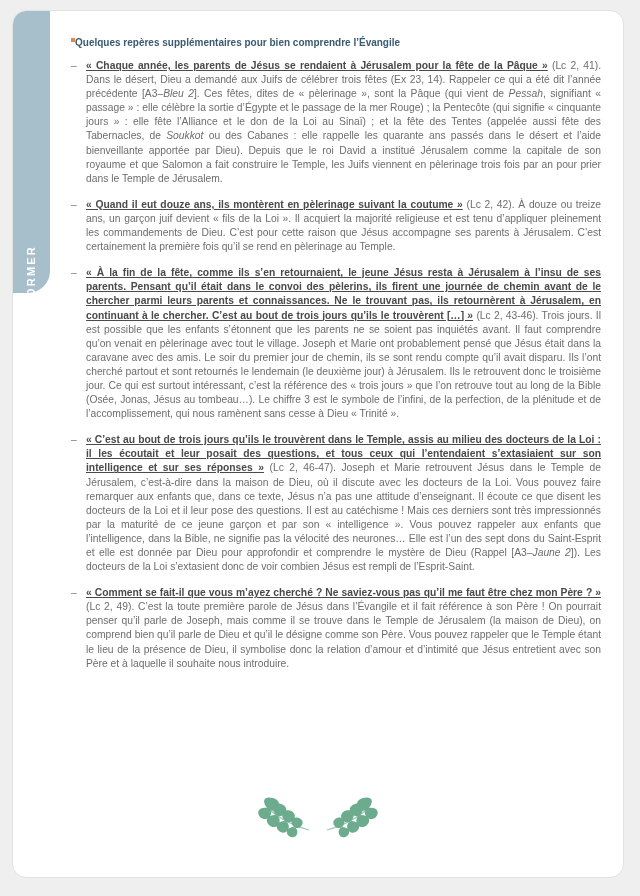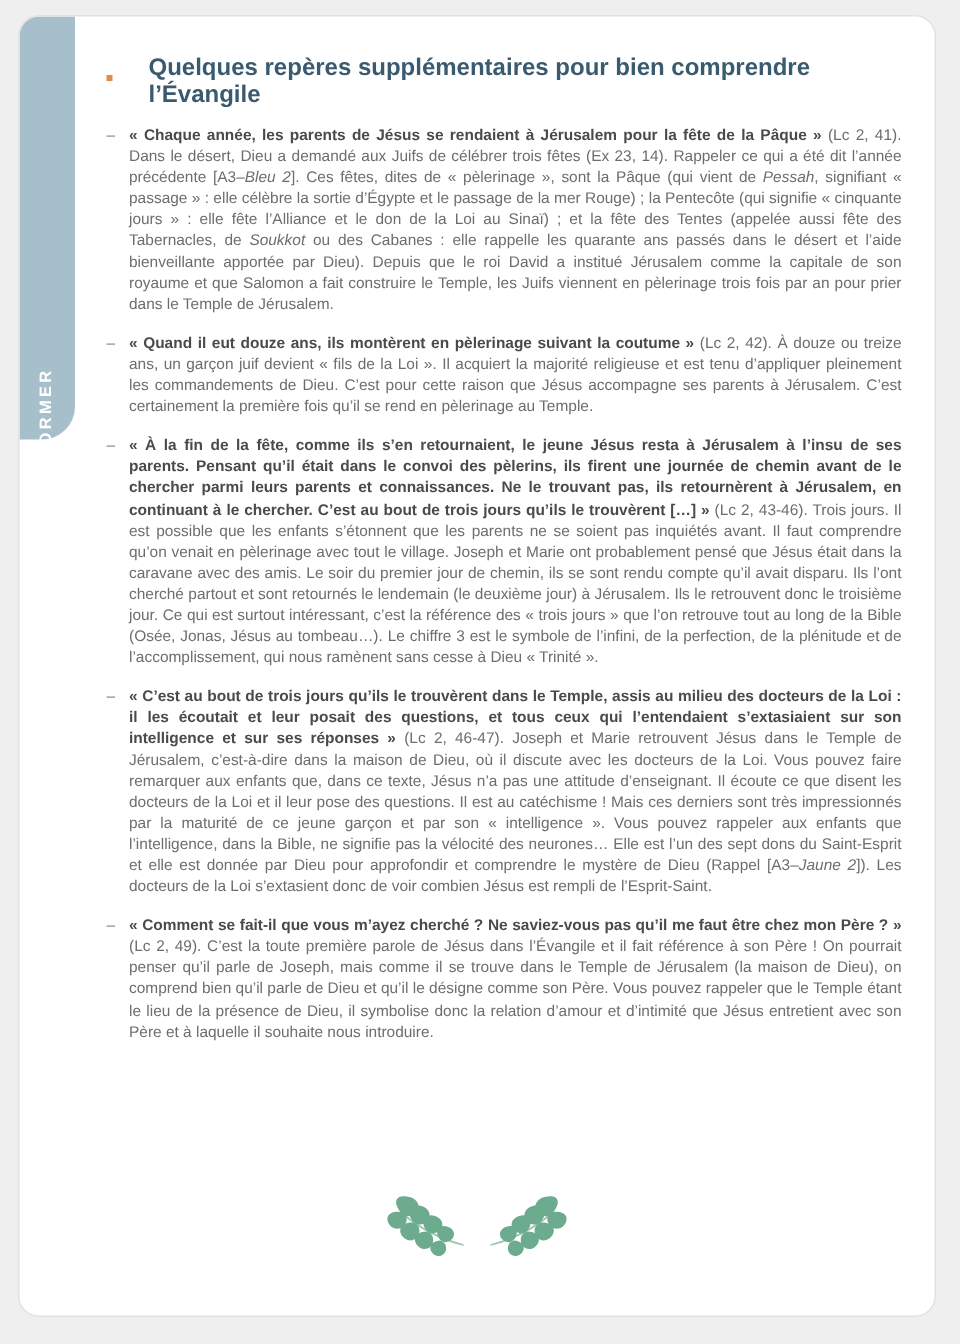--- a/index.html
+++ b/index.html
@@ -70,25 +70,25 @@
     text-align: center;
     color: #b3c6d2;
     font-size: 19.5px;
     font-weight: bold;
     letter-spacing: -0.1px;
   }
 
   .section-heading {
     margin: 26px 0 0 0;
     color: #3a5a70;
-    font-size: 16px;
+    font-size: 10px;
     font-weight: bold;
     display: flex;
     align-items: center;
-    gap: 24px;
+    gap: 0;
   }
   .sq-bullet {
     display: inline-block;
     width: 4px;
     height: 4px;
     background: #e08b4e;
     flex: 0 0 auto;
     position: relative;
     top: -3px;
   }
@@ -115,20 +115,21 @@
     font-size: 10.3px;
     line-height: 14.1px;
     text-align: justify;
     text-justify: inter-word;
     hyphens: none;
   }
   .item-body b,
   .item-body .q {
     color: #4a4a4a;
     font-weight: bold;
+    text-decoration: underline;
   }
   .item-body i {
     font-style: italic;
   }
 
   
   .leaves {
     position: absolute;
     left: 0;
     right: 0;

